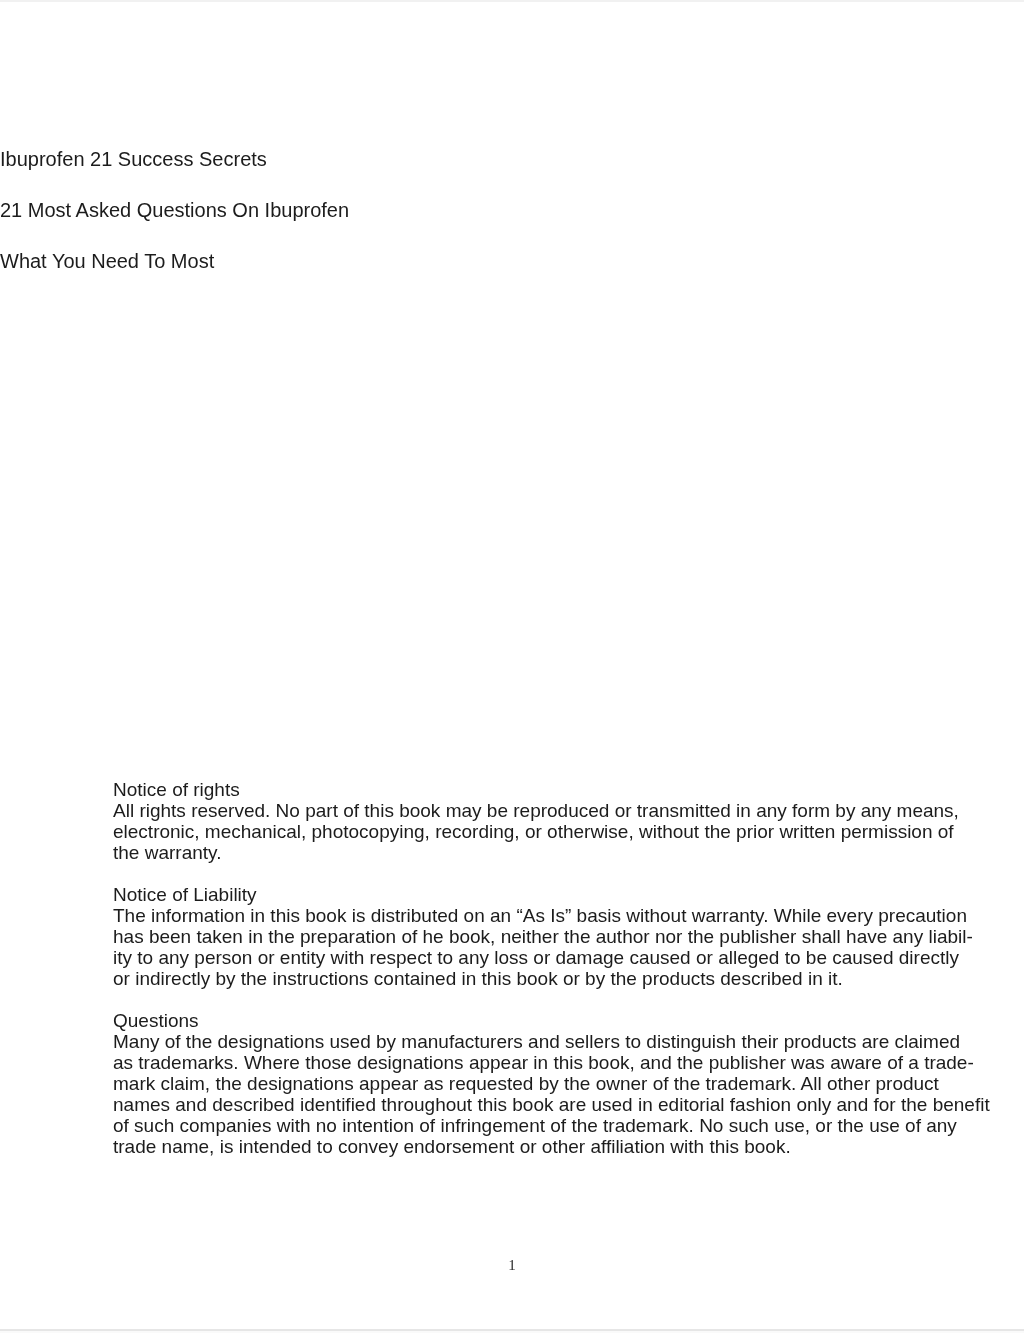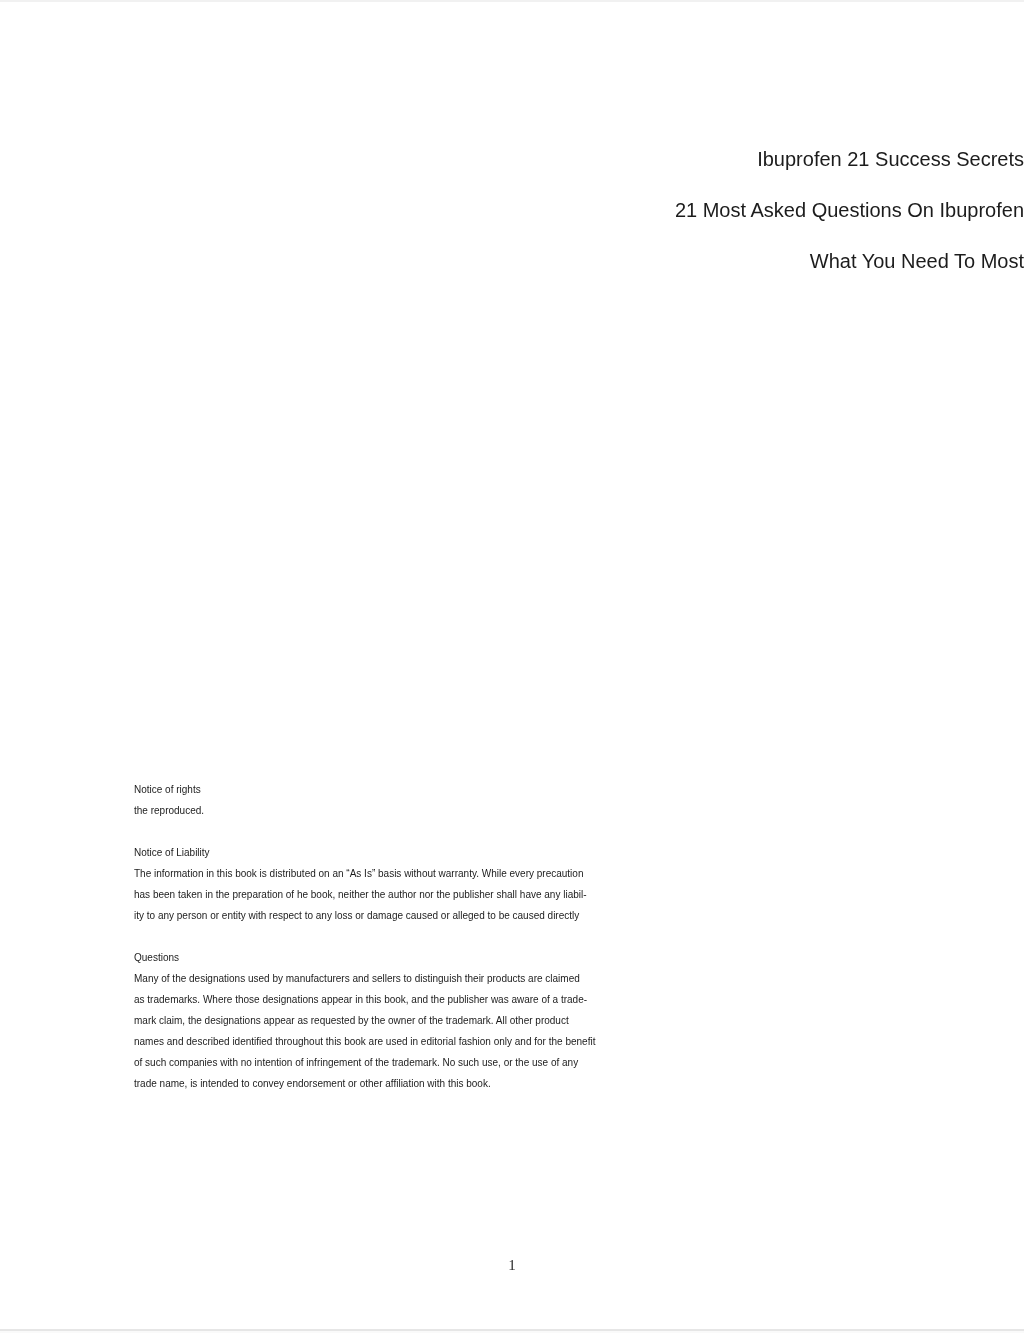--- a/index.html
+++ b/index.html
@@ -20,34 +20,34 @@
     position: absolute;
     top: 0; left: 0;
     width: 1024px; height: 2px;
     background: #f1f1f1;
   }
   .title-block {
     position: absolute;
     top: 148px;
     left: 0;
     width: 1024px;
-    text-align: right;
+    text-align: left;
     font-size: 20px;
   }
   .title-line {
     line-height: 22px;
     margin-bottom: 29px;
     white-space: nowrap;
   }
   .body-block {
     position: absolute;
     top: 779px;
-    left: 134px;
+    left: 113px;
     width: 810px;
-    font-size: 10px;
+    font-size: 19px;
     line-height: 21px;
   }
   .notice-section + .notice-section {
     margin-top: 21px;
   }
   .section-heading,
   .text-line {
     white-space: nowrap;
   }
   .page-number {
@@ -82,28 +82,31 @@
 <div class="title-block">
   <div class="title-line">Ibuprofen 21 Success Secrets</div>
   <div class="title-line">21 Most Asked Questions On Ibuprofen</div>
   <div class="title-line">What You Need To Most</div>
 </div>
 
 <div class="body-block">
 
   <section class="notice-section">
     <div class="section-heading">Notice of rights</div>
-    <div class="text-line">the reproduced.</div>
+    <div class="text-line">All rights reserved. No part of this book may be reproduced or transmitted in any form by any means,</div>
+    <div class="text-line">electronic, mechanical, photocopying, recording, or otherwise, without the prior written permission of</div>
+    <div class="text-line">the warranty.</div>
   </section>
 
   <section class="notice-section">
     <div class="section-heading">Notice of Liability</div>
     <div class="text-line">The information in this book is distributed on an “As Is” basis without warranty. While every precaution</div>
     <div class="text-line">has been taken in the preparation of he book, neither the author nor the publisher shall have any liabil-</div>
     <div class="text-line">ity to any person or entity with respect to any loss or damage caused or alleged to be caused directly</div>
+    <div class="text-line">or indirectly by the instructions contained in this book or by the products described in it.</div>
   </section>
 
   <section class="notice-section">
     <div class="section-heading">Questions</div>
     <div class="text-line">Many of the designations used by manufacturers and sellers to distinguish their products are claimed</div>
     <div class="text-line">as trademarks. Where those designations appear in this book, and the publisher was aware of a trade-</div>
     <div class="text-line">mark claim, the designations appear as requested by the owner of the trademark. All other product</div>
     <div class="text-line">names and described identified throughout this book are used in editorial fashion only and for the benefit</div>
     <div class="text-line">of such companies with no intention of infringement of the trademark. No such use, or the use of any</div>
     <div class="text-line">trade name, is intended to convey endorsement or other affiliation with this book.</div>

